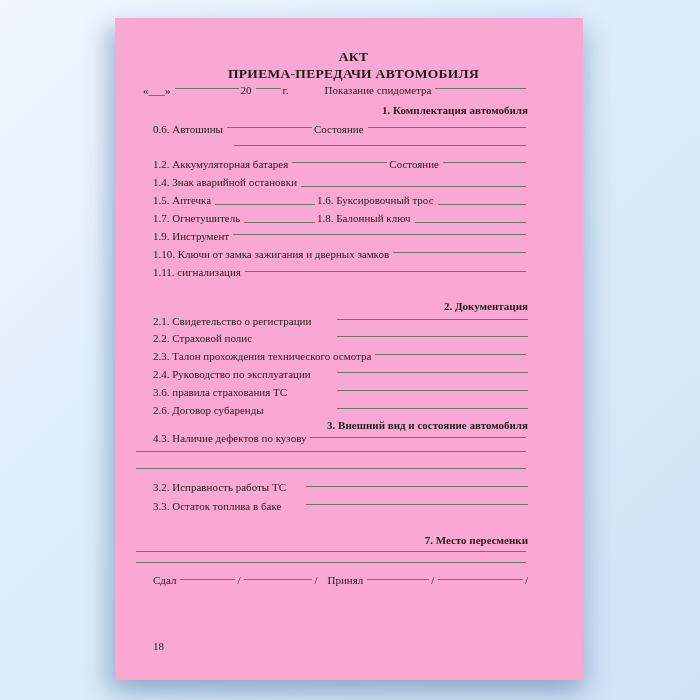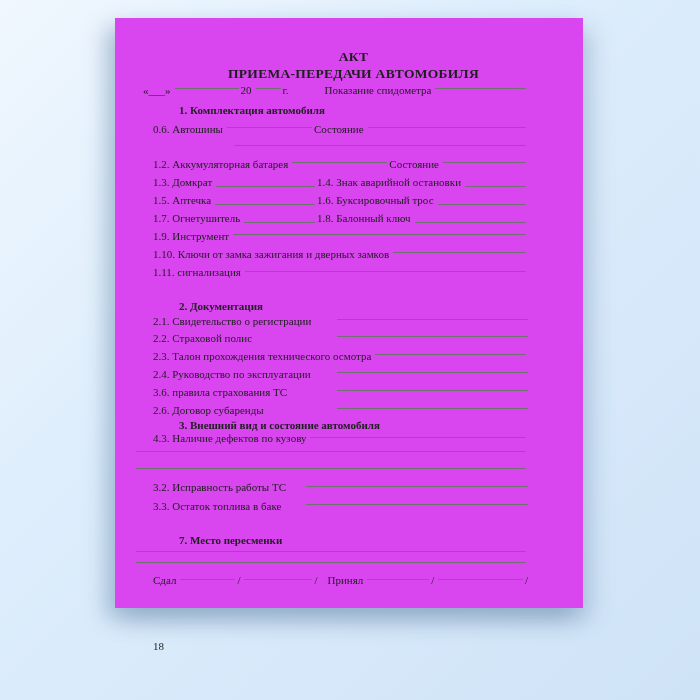--- a/index.html
+++ b/index.html
@@ -2,28 +2,28 @@
 <html><head>
 <meta charset="utf-8">
 <style>
   html,body{margin:0;padding:0;}
   body{
     width:700px;height:700px;overflow:hidden;position:relative;
     background:linear-gradient(135deg,#f0f7fe 0%,#ddedfc 40%,#cfe3f7 100%);
     font-family:"Liberation Serif","DejaVu Serif",serif;
   }
   .paper{
-    position:absolute;left:115px;top:18px;width:468px;height:590px;
-    background:#d946ef;box-sizing:border-box;
+    position:absolute;left:115px;top:18px;width:468px;height:662px;
+    background:#f9a8d4;box-sizing:border-box;
     padding:30px 55px 0 38px;
     box-shadow:-10px 10px 20px rgba(96,129,164,.40), 8px 12px 22px rgba(96,129,164,.32);
     color:#1e1e1e;font-size:11px;
   }
   .t1,.t2{font-weight:bold;font-size:13.5px;line-height:17px;text-align:center;padding-left:26px;letter-spacing:.3px;}
-  .heading{font-weight:bold;text-align:left;padding-left:26px;}
+  .heading{font-weight:bold;text-align:right;padding-left:26px;}
   .row{display:flex;align-items:center;white-space:nowrap;}
   .tx{line-height:15px;flex:0 0 auto;}
   .fl{height:0;border-bottom:1px solid #707070;margin:0 2px 3px 4px;flex:0 0 auto;}
   .grow{flex:1 1 auto;}
   .fix2{width:191px;margin-left:auto;margin-right:0;}
   .fix3{width:222px;margin-left:auto;margin-right:0;}
   .w25{width:25px}.w55{width:55px}.w62{width:62px}.w64{width:64px}
   .w68{width:68px}.w85{width:85px}.w95{width:95px}
   .sp36{width:36px}.sp10{width:10px}
   .ml81{margin-left:81px}.mlneg{margin-left:-17px}
@@ -69,24 +69,20 @@
   </div>
 
   <div class="row h18">
     <span class="tx">1.2. Аккумуляторная батарея</span>
     <div class="fl w95"></div>
     <span class="tx">Состояние</span>
     <div class="fl grow"></div>
   </div>
 
   <div class="row h18">
-    <div class="col-l">
-      <span class="tx">1.3. Домкрат</span>
-      <div class="fl grow"></div>
-    </div>
     <div class="col-r">
       <span class="tx">1.4. Знак аварийной остановки</span>
       <div class="fl grow"></div>
     </div>
   </div>
 
   <div class="row h18">
     <div class="col-l">
       <span class="tx">1.5. Аптечка</span>
       <div class="fl grow"></div>

